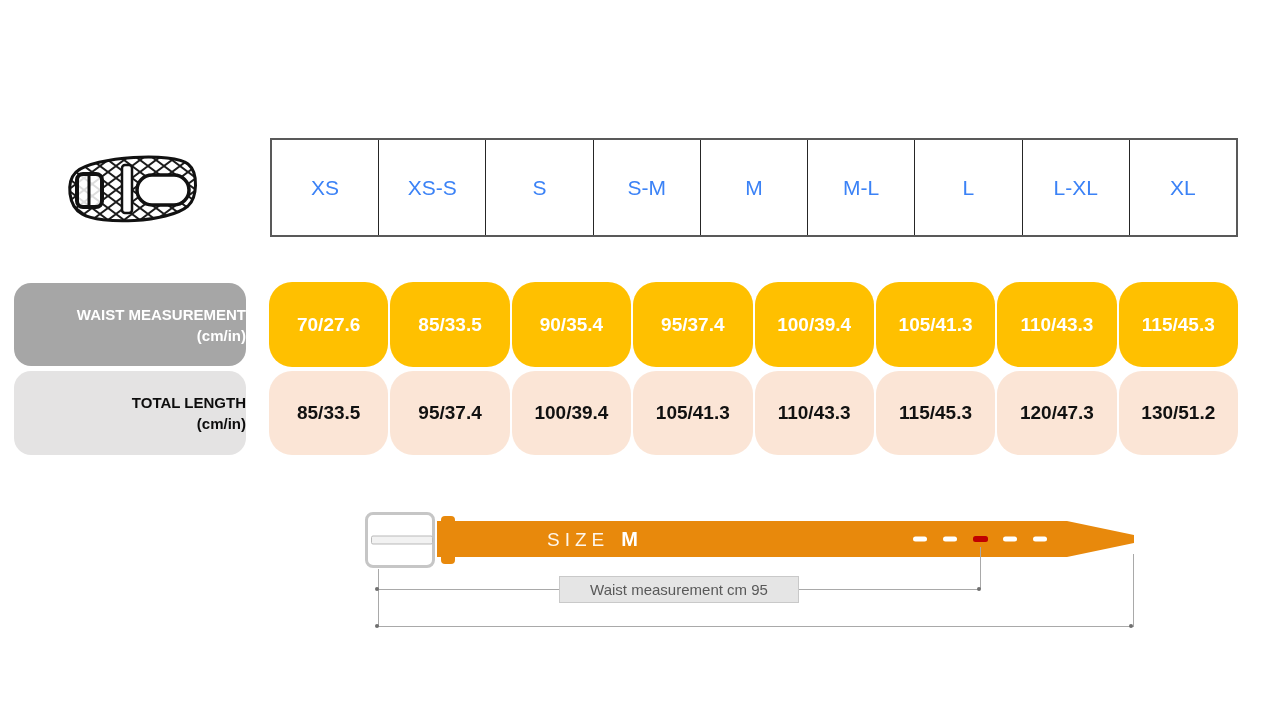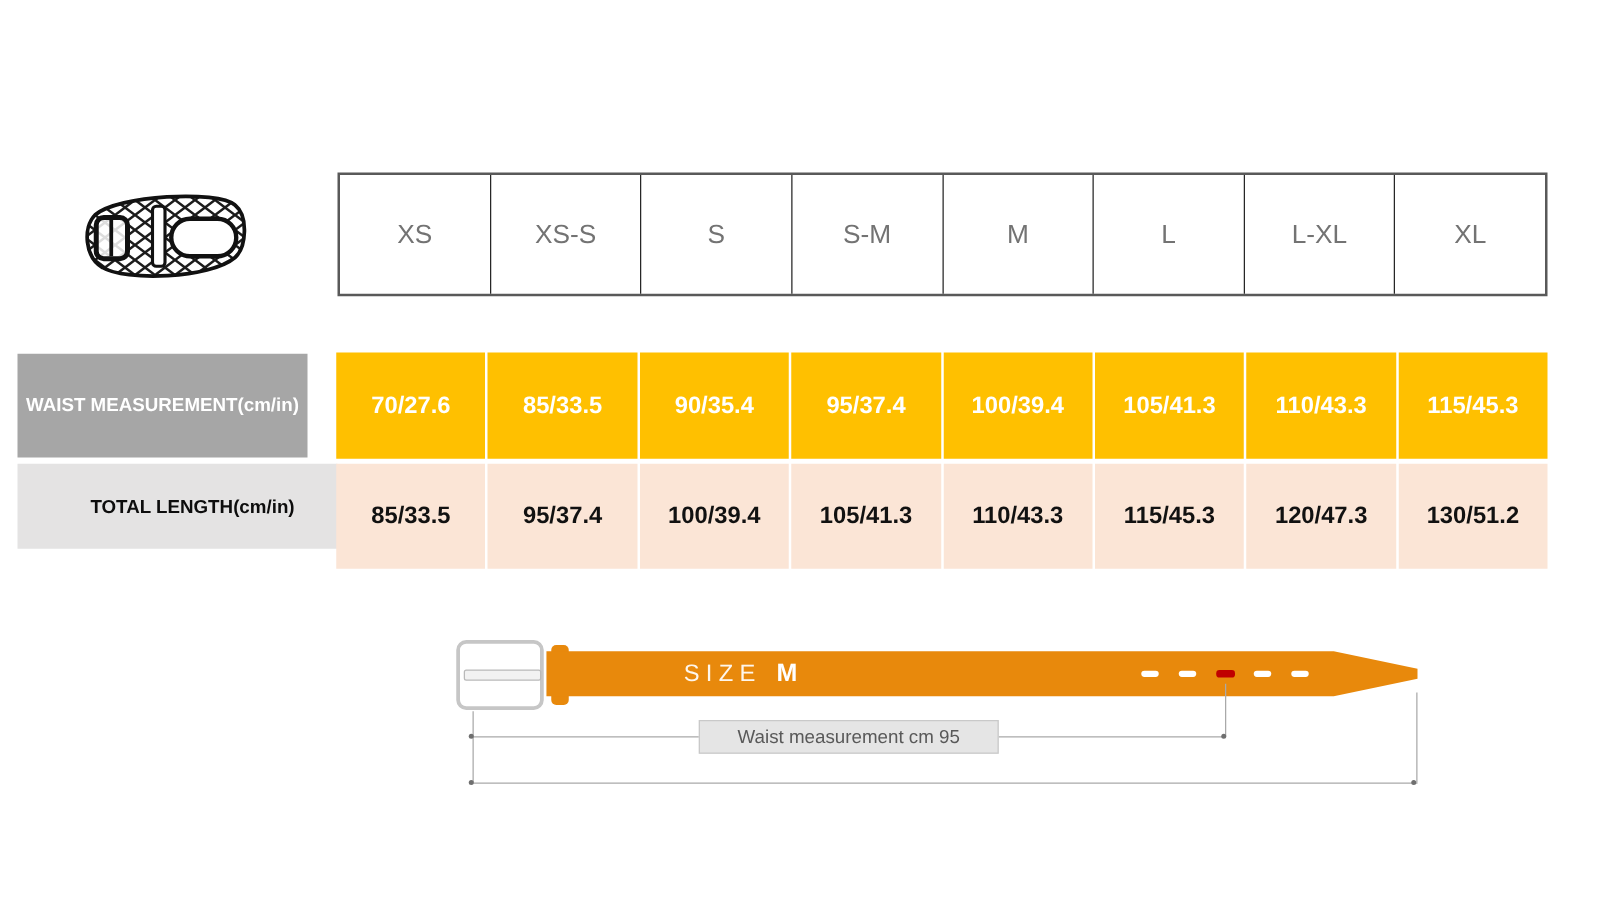--- a/index.html
+++ b/index.html
@@ -6,36 +6,36 @@
   .page{position:relative;width:1280px;height:720px;background:#ffffff;overflow:hidden;
         font-family:"Liberation Sans", sans-serif;}
 
   
   .belt-icon{position:absolute;left:60px;top:148px;width:142px;height:84px;}
 
   
   .size-header{position:absolute;left:270px;top:138px;width:968px;height:99px;
                display:flex;border:2px solid #595959;box-sizing:border-box;background:#fff;}
   .size-header .hcell{flex:1;display:flex;align-items:center;justify-content:center;
-               font-size:21px;color:#737373;border-left:1.5px solid #262626;}
+               font-size:21px;color:#3b82f6;border-left:1.5px solid #262626;}
   .size-header .hcell:first-child{border-left:none;}
 
   
-  .row-label{position:absolute;left:14px;width:232px;display:flex;flex-direction:row;
-             align-items:center;justify-content:center;text-align:center;
-             font-weight:bold;font-size:15px;line-height:1.4;}
+  .row-label{position:absolute;left:14px;width:232px;display:flex;flex-direction:column;
+             align-items:flex-end;justify-content:center;text-align:center;
+             font-weight:bold;font-size:15px;line-height:1.4;border-radius:17px;}
   .row-label.waist{top:283px;height:83px;background:#A6A6A6;color:#ffffff;}
-  .row-label.length{top:371px;height:68px;background:#E4E3E3;color:#0d0d0d;padding-left:24px;}
+  .row-label.length{top:371px;height:84px;background:#E4E3E3;color:#0d0d0d;}
 
   
   .data-row{position:absolute;left:269px;width:969px;display:flex;gap:2px;}
   .data-row.waist{top:282px;height:85px;}
   .data-row.length{top:371px;height:84px;}
   .data-row .dcell{flex:1;display:flex;align-items:center;justify-content:center;
-                   font-weight:bold;font-size:19px;}
+                   font-weight:bold;font-size:19px;border-radius:23px;}
   .data-row.waist .dcell{background:#FFC000;color:#ffffff;}
   .data-row.length .dcell{background:#FBE5D6;color:#111111;}
 
   
   .buckle{position:absolute;left:365px;top:512px;width:70px;height:56px;background:#ffffff;
           border:3px solid #c6c6c6;border-radius:8px;box-sizing:border-box;}
   .prong{position:absolute;left:3px;top:50%;transform:translateY(-50%);width:60px;height:7px;
          background:#f2f2f2;border:1px solid #b9b9b9;border-radius:2px;}
   .keeper{position:absolute;left:441px;top:516px;width:14px;height:48px;background:#E8890C;
           border-radius:4px;}
@@ -82,20 +82,21 @@
       <rect x="77" y="27" width="52" height="30" rx="15" fill="#ffffff" stroke="#111" stroke-width="3.5"></rect>
     </svg>
   </div>
 
   <div class="size-header">
     <div class="hcell">XS</div>
     <div class="hcell">XS-S</div>
     <div class="hcell">S</div>
     <div class="hcell">S-M</div>
     <div class="hcell">M</div>
+    <div class="hcell">M-L</div>
     <div class="hcell">L</div>
     <div class="hcell">L-XL</div>
     <div class="hcell">XL</div>
   </div>
 
   <div class="row-label waist">
     <span>WAIST MEASUREMENT</span>
     <span>(cm/in)</span>
   </div>
   <div class="data-row waist">

